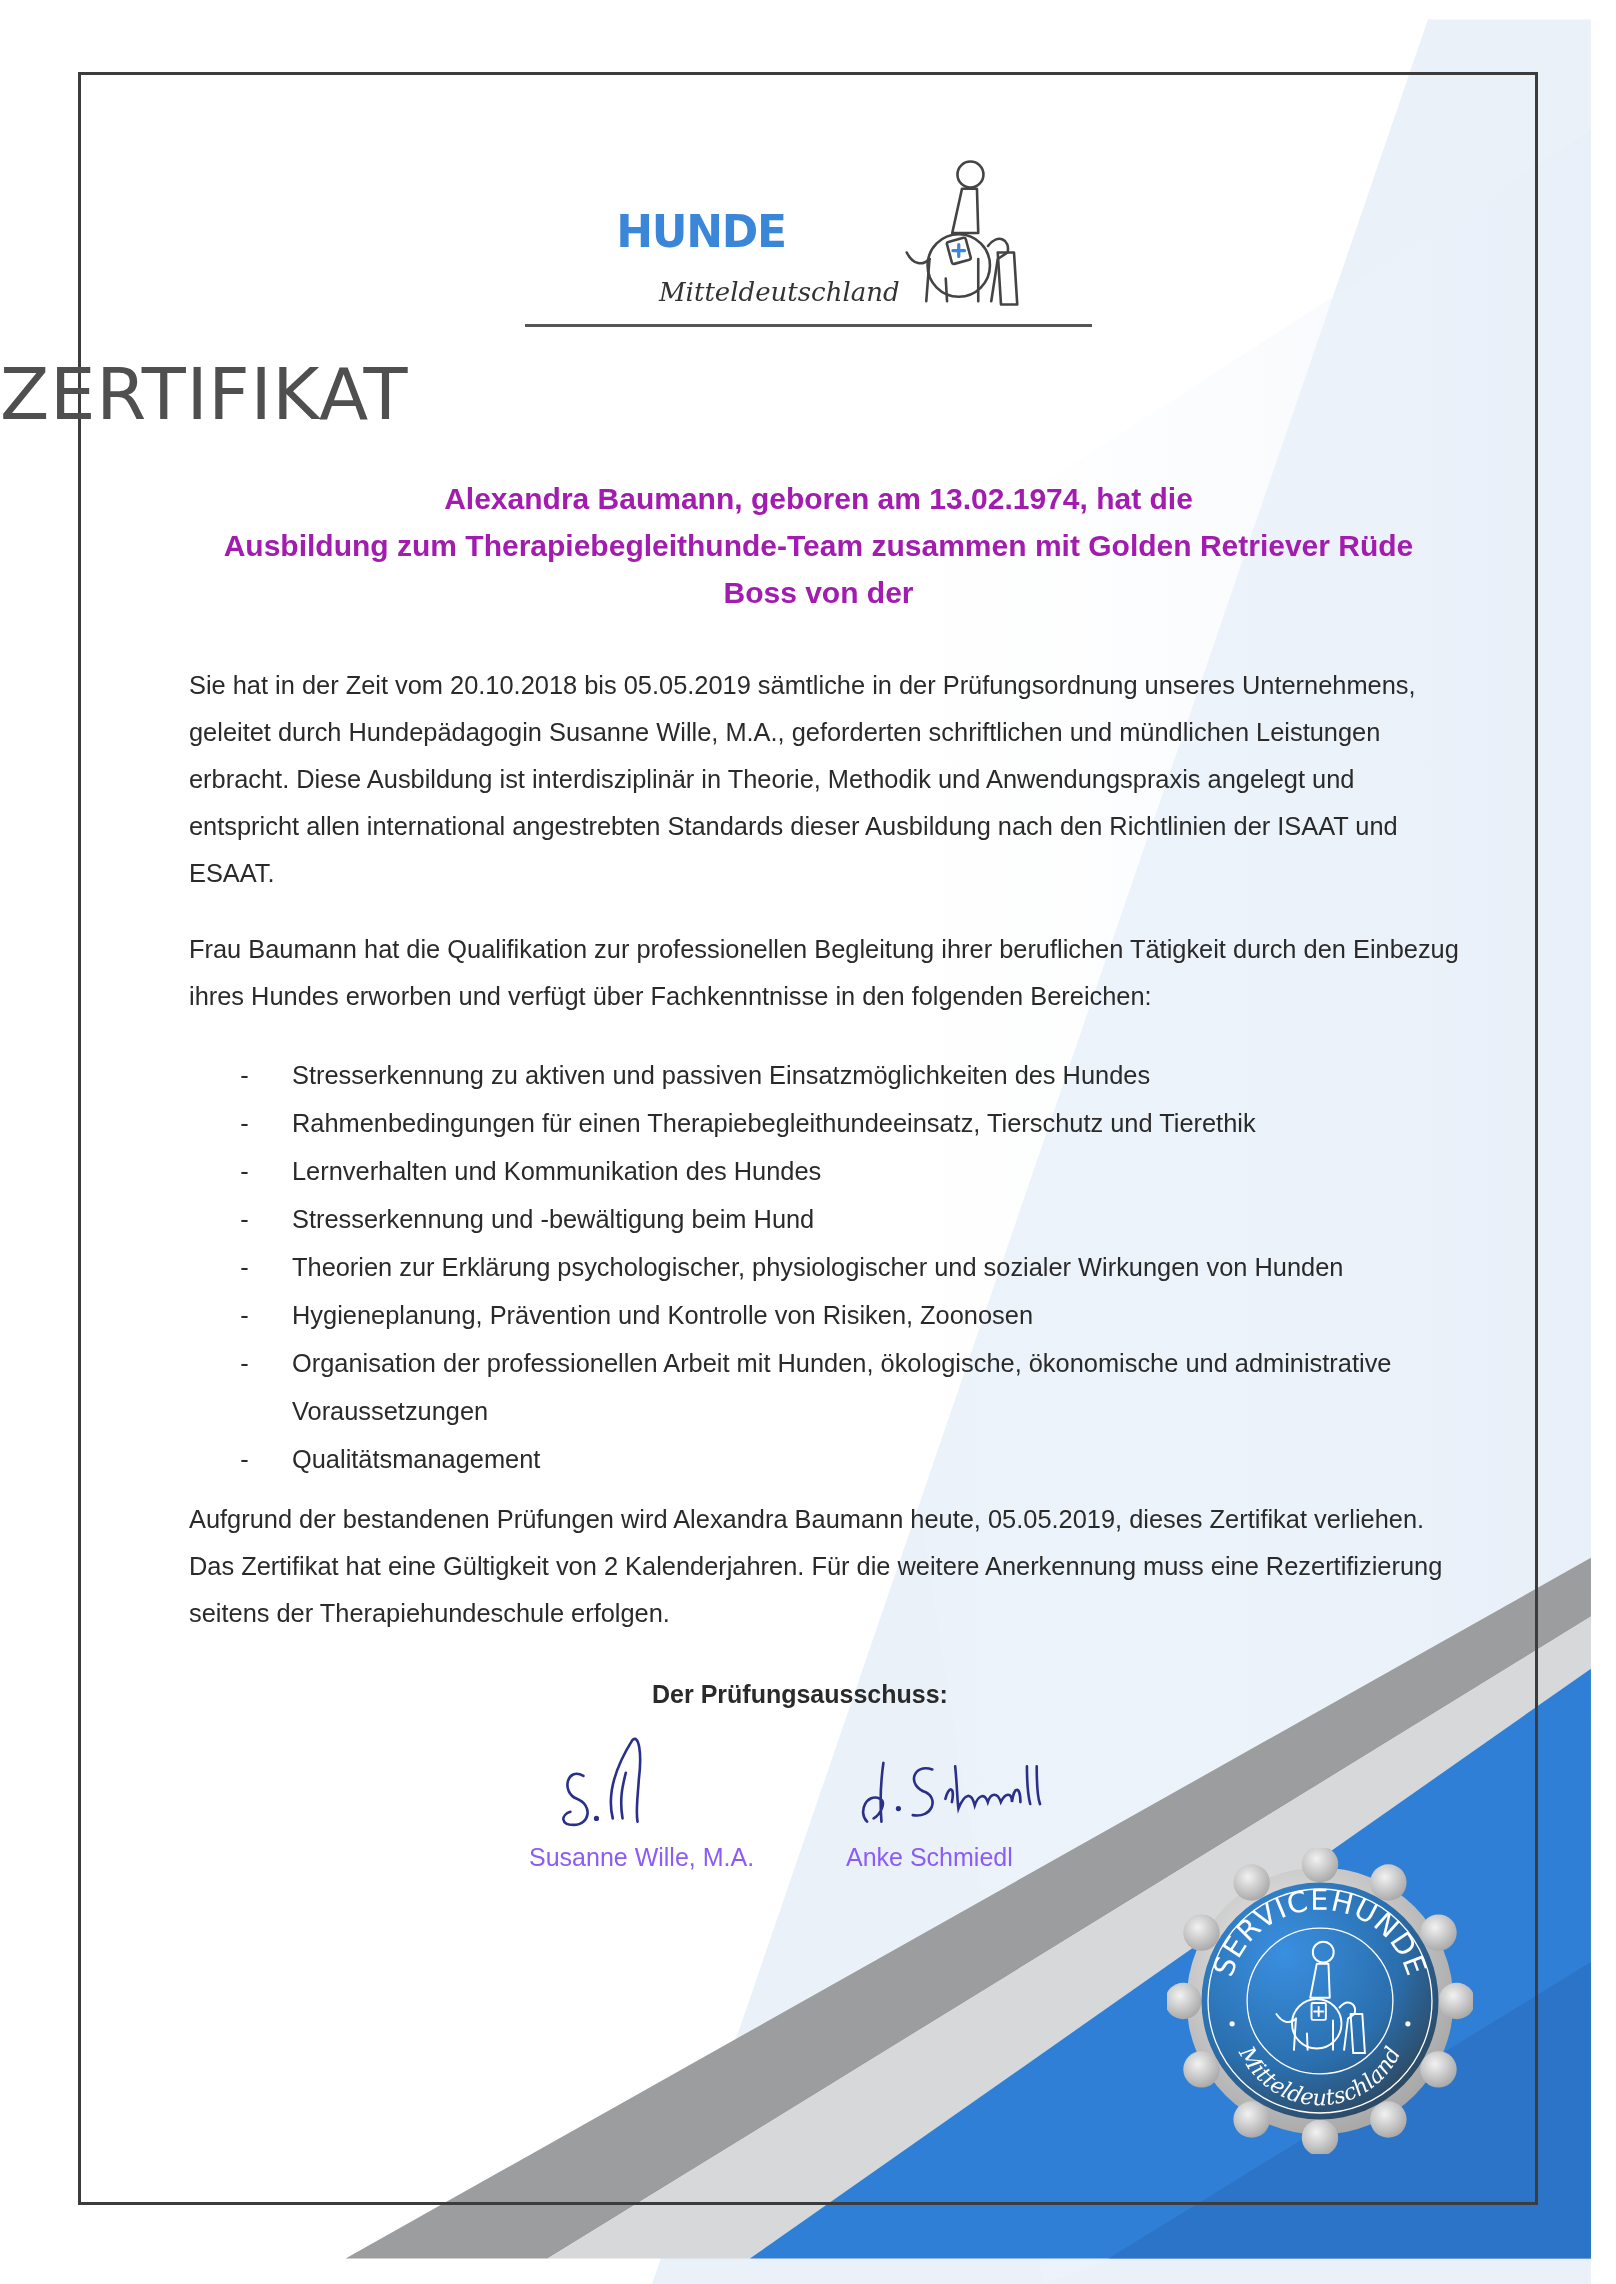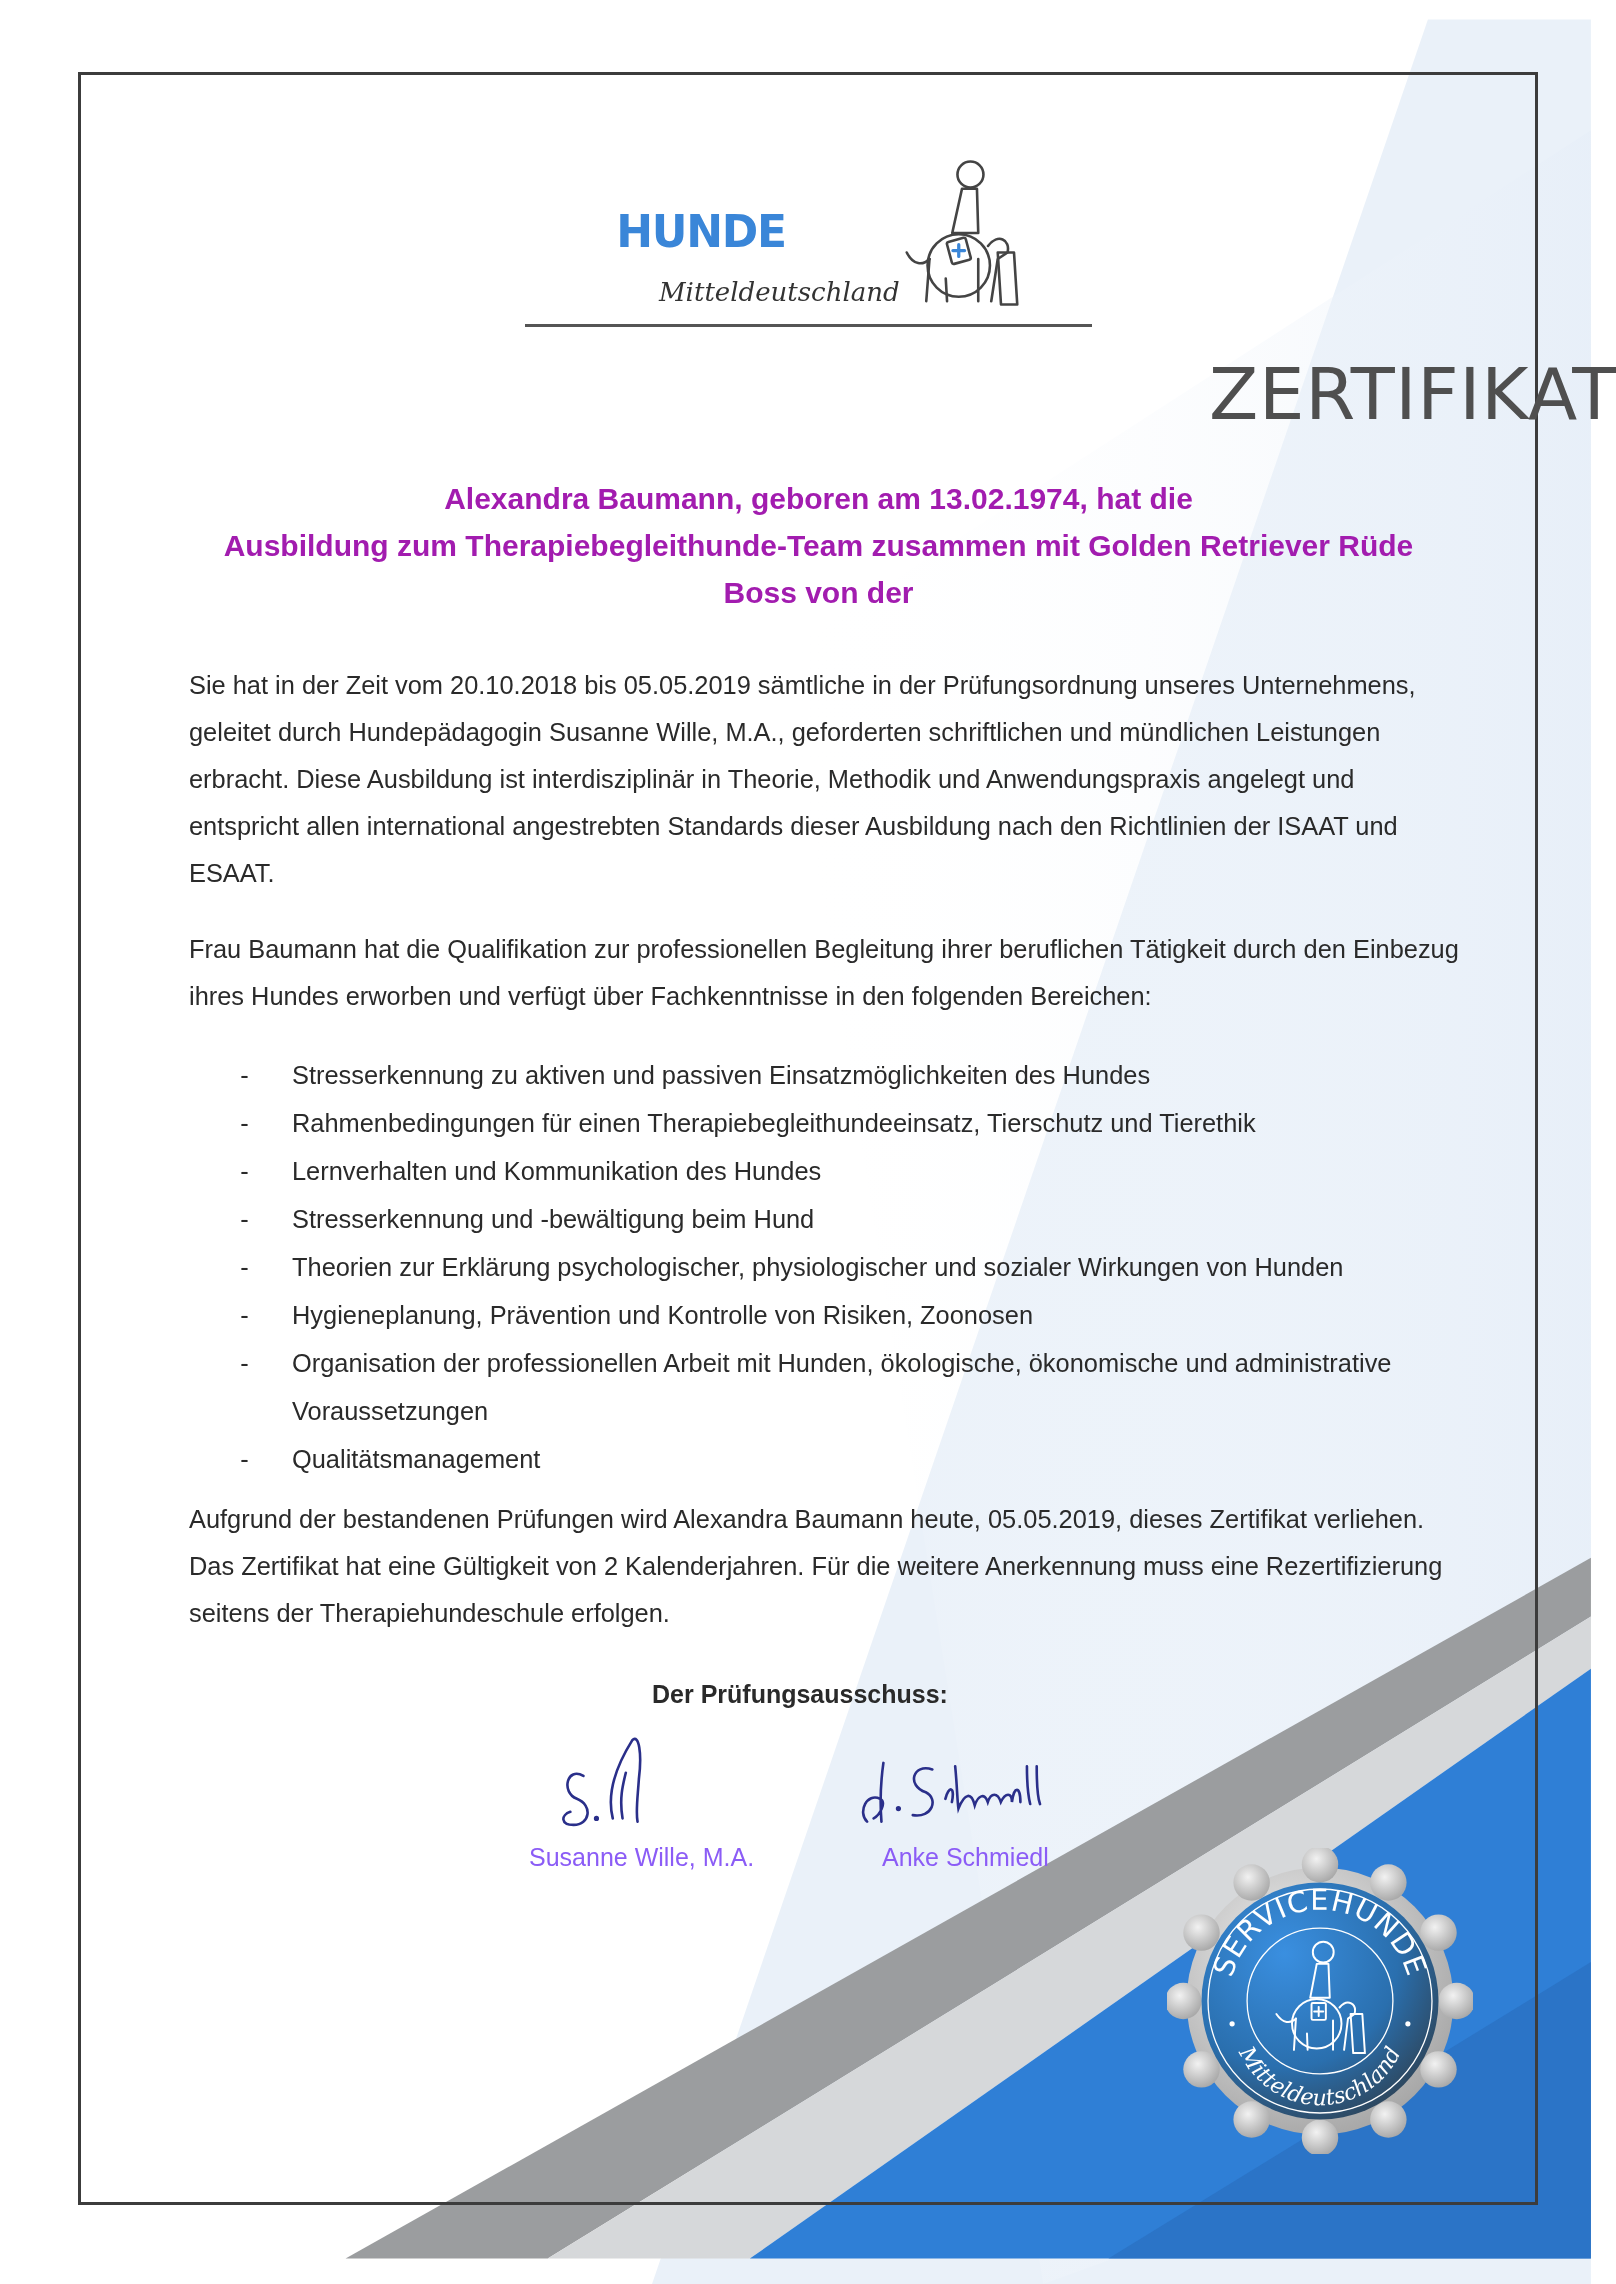--- a/index.html
+++ b/index.html
@@ -68,21 +68,21 @@
       top: 324px;
       width: 567px;
       height: 3.3px;
       background: #555;
     }
     .title {
       position: absolute;
       left: 0;
       width: 1617px;
       top: 352px;
-      text-align: right;
+      text-align: left;
       font-family: "DejaVu Sans", sans-serif;
       font-size: 72px;
       color: #4f4f4f;
       letter-spacing: 0.7px;
     }
     .intro {
       position: absolute;
       left: 183px;
       width: 1271px;
       top: 475px;
@@ -140,21 +140,21 @@
     }
     .sig1 { left: 541px; }
     .sig2 { left: 841px; width: 274px; }
     .signer {
       position: absolute;
       top: 1843px;
       font-size: 25px;
       color: #8b5cf6;
     }
     .signer1 { left: 529px; }
-    .signer2 { left: 846px; margin-left: 36px; }
+    .signer2 { left: 846px; }
     .seal {
       position: absolute;
       left: 1167px;
       top: 1848px;
       width: 306px;
       height: 306px;
     }
   </style>
 </head>
 <body>

